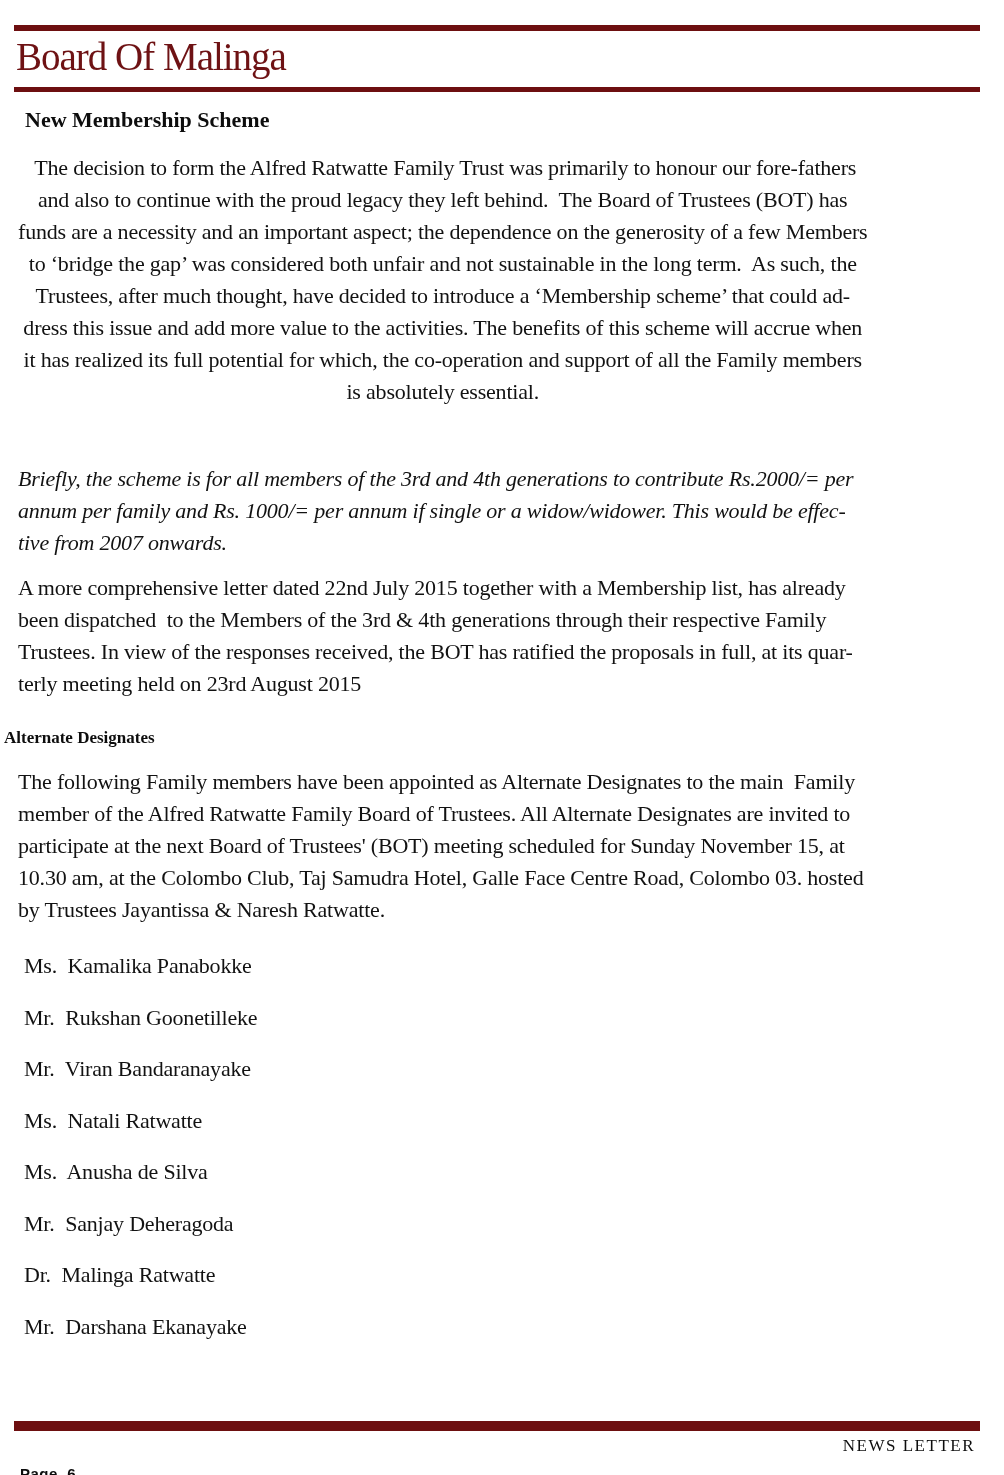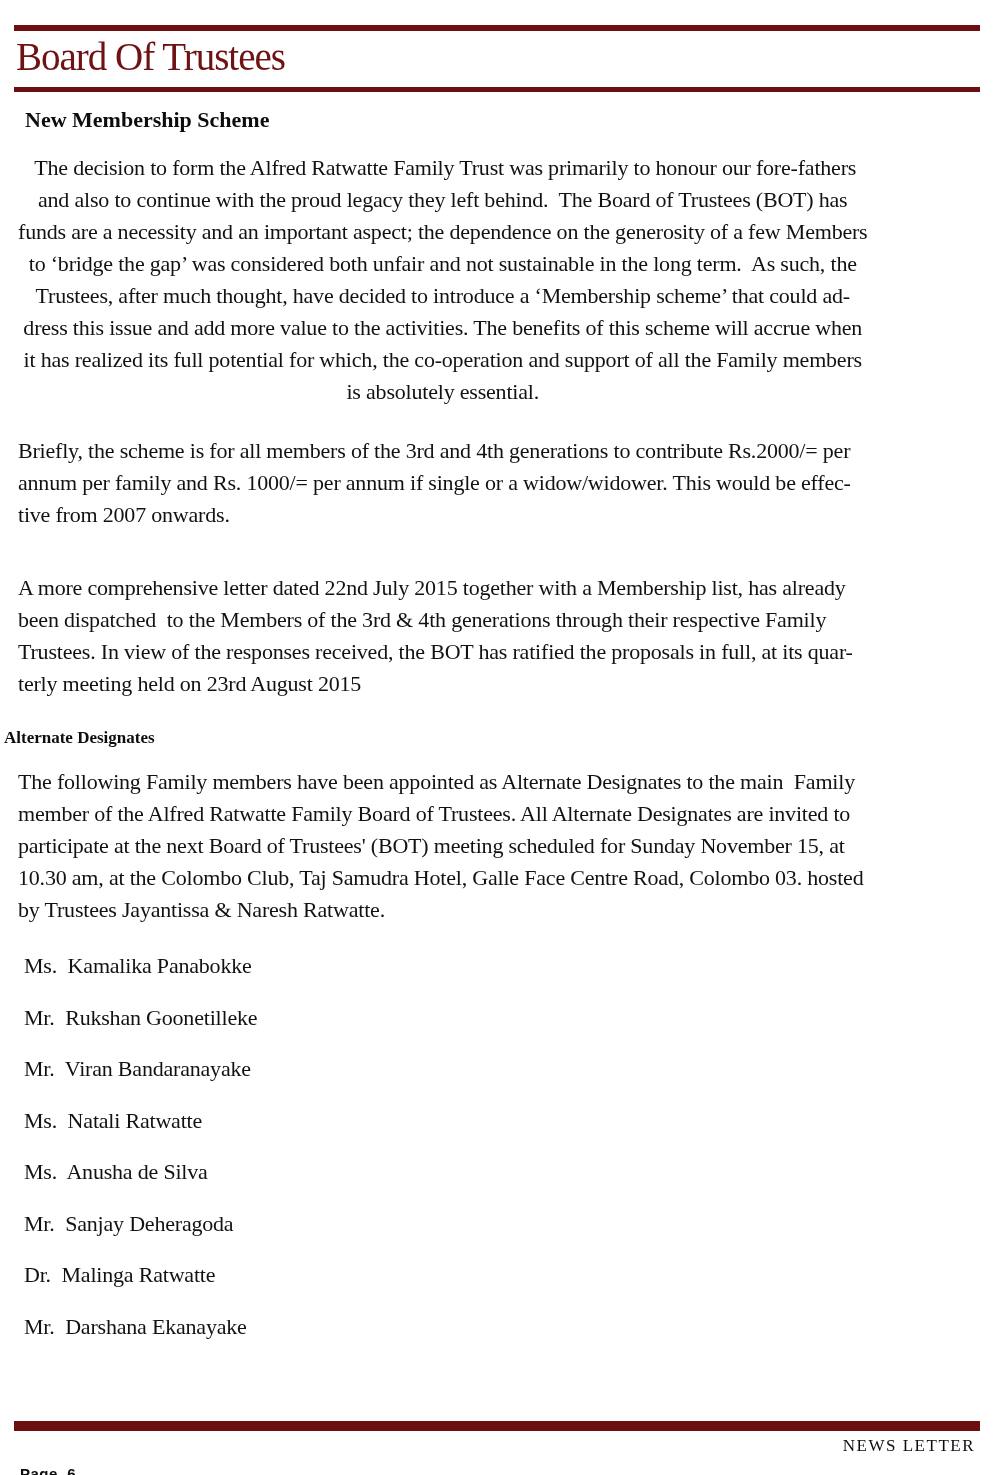--- a/index.html
+++ b/index.html
@@ -55,21 +55,21 @@
     margin: 0;
   }
   .para .line {
     font-size: 22px;
     line-height: 32px;
     letter-spacing: -0.2px;
     white-space: pre;
     color: #121212;
   }
   .para-1 { top: 152px; text-align: center; }
-  .para-2 { top: 435px; }
+  .para-2 { top: 463px; font-style: italic; }
   .para-3 { top: 572px; }
   .subsection-heading {
     position: absolute;
     top: 726px;
     left: 4px;
     margin: 0;
     font-size: 17px;
     line-height: 24px;
     font-weight: 700;
     color: #0d0d0d;
@@ -114,21 +114,21 @@
     white-space: pre;
   }
 </style>
 </head>
 <body>
 
 <div class="page">
 
   <div class="rule rule-top"></div>
 
-  <h1 class="page-title">Board Of Trustees</h1>
+  <h1 class="page-title">Board Of Malinga</h1>
 
   <div class="rule rule-under-title"></div>
 
   <h2 class="section-heading">New Membership Scheme</h2>
 
   <div class="para para-1">
       <div class="line"> The decision to form the Alfred Ratwatte Family Trust was primarily to honour our fore-fathers</div>
       <div class="line">and also to continue with the proud legacy they left behind.  The Board of Trustees (BOT) has</div>
       <div class="line">funds are a necessity and an important aspect; the dependence on the generosity of a few Members</div>
       <div class="line">to ‘bridge the gap’ was considered both unfair and not sustainable in the long term.  As such, the</div>

